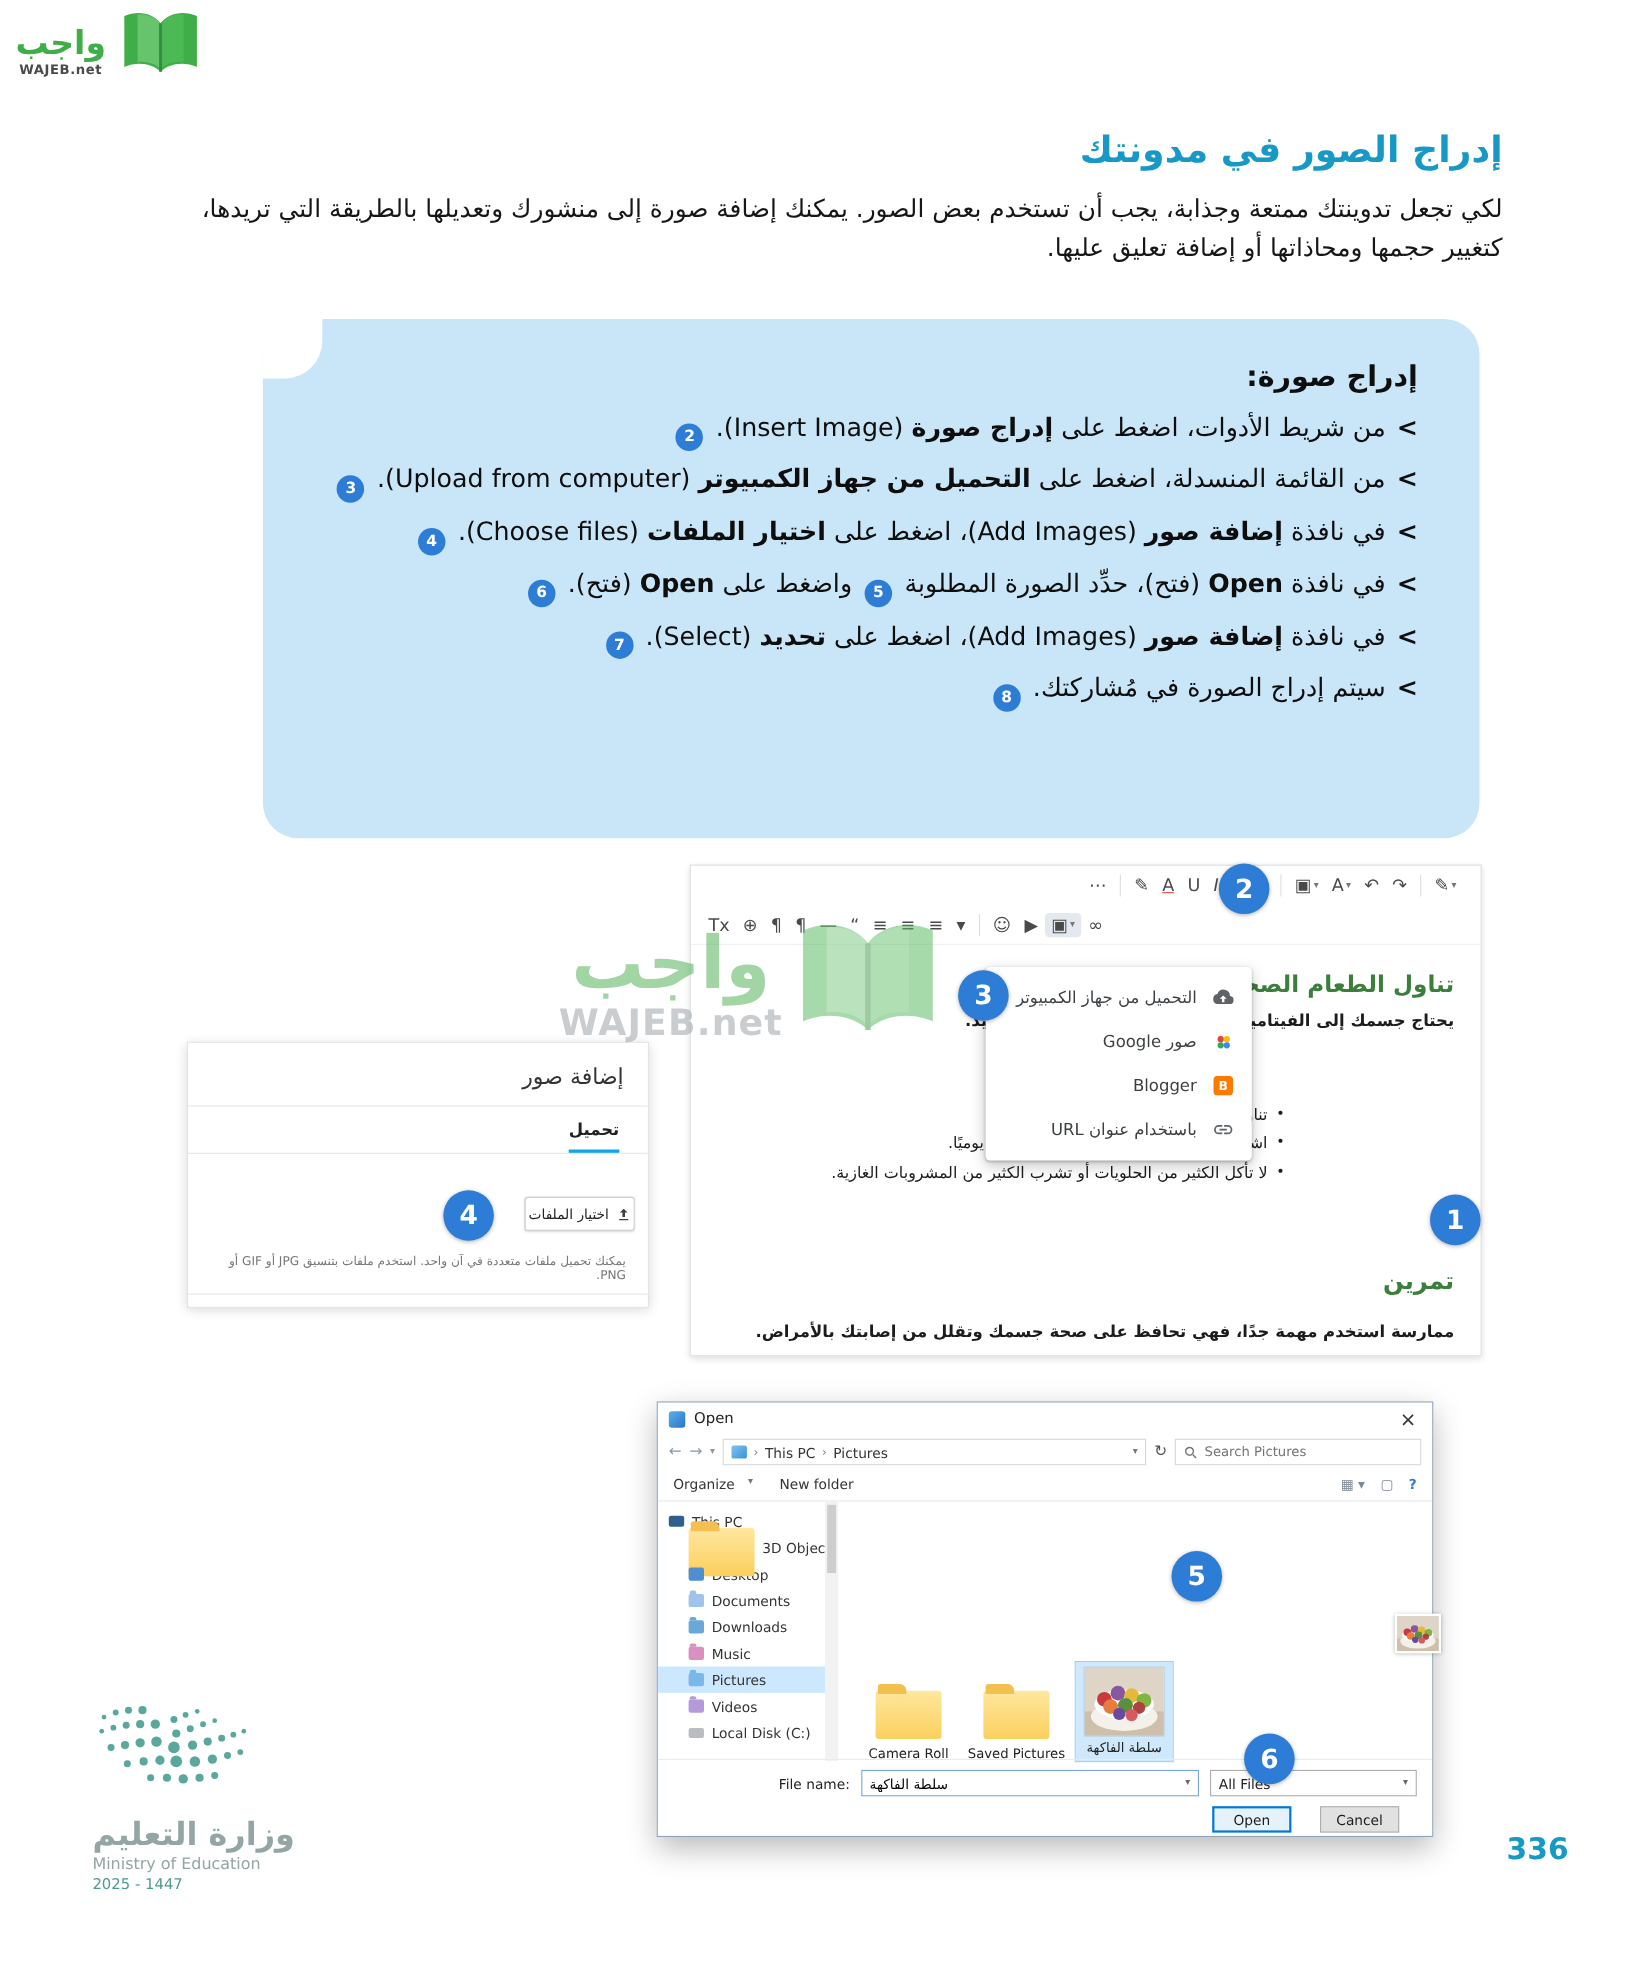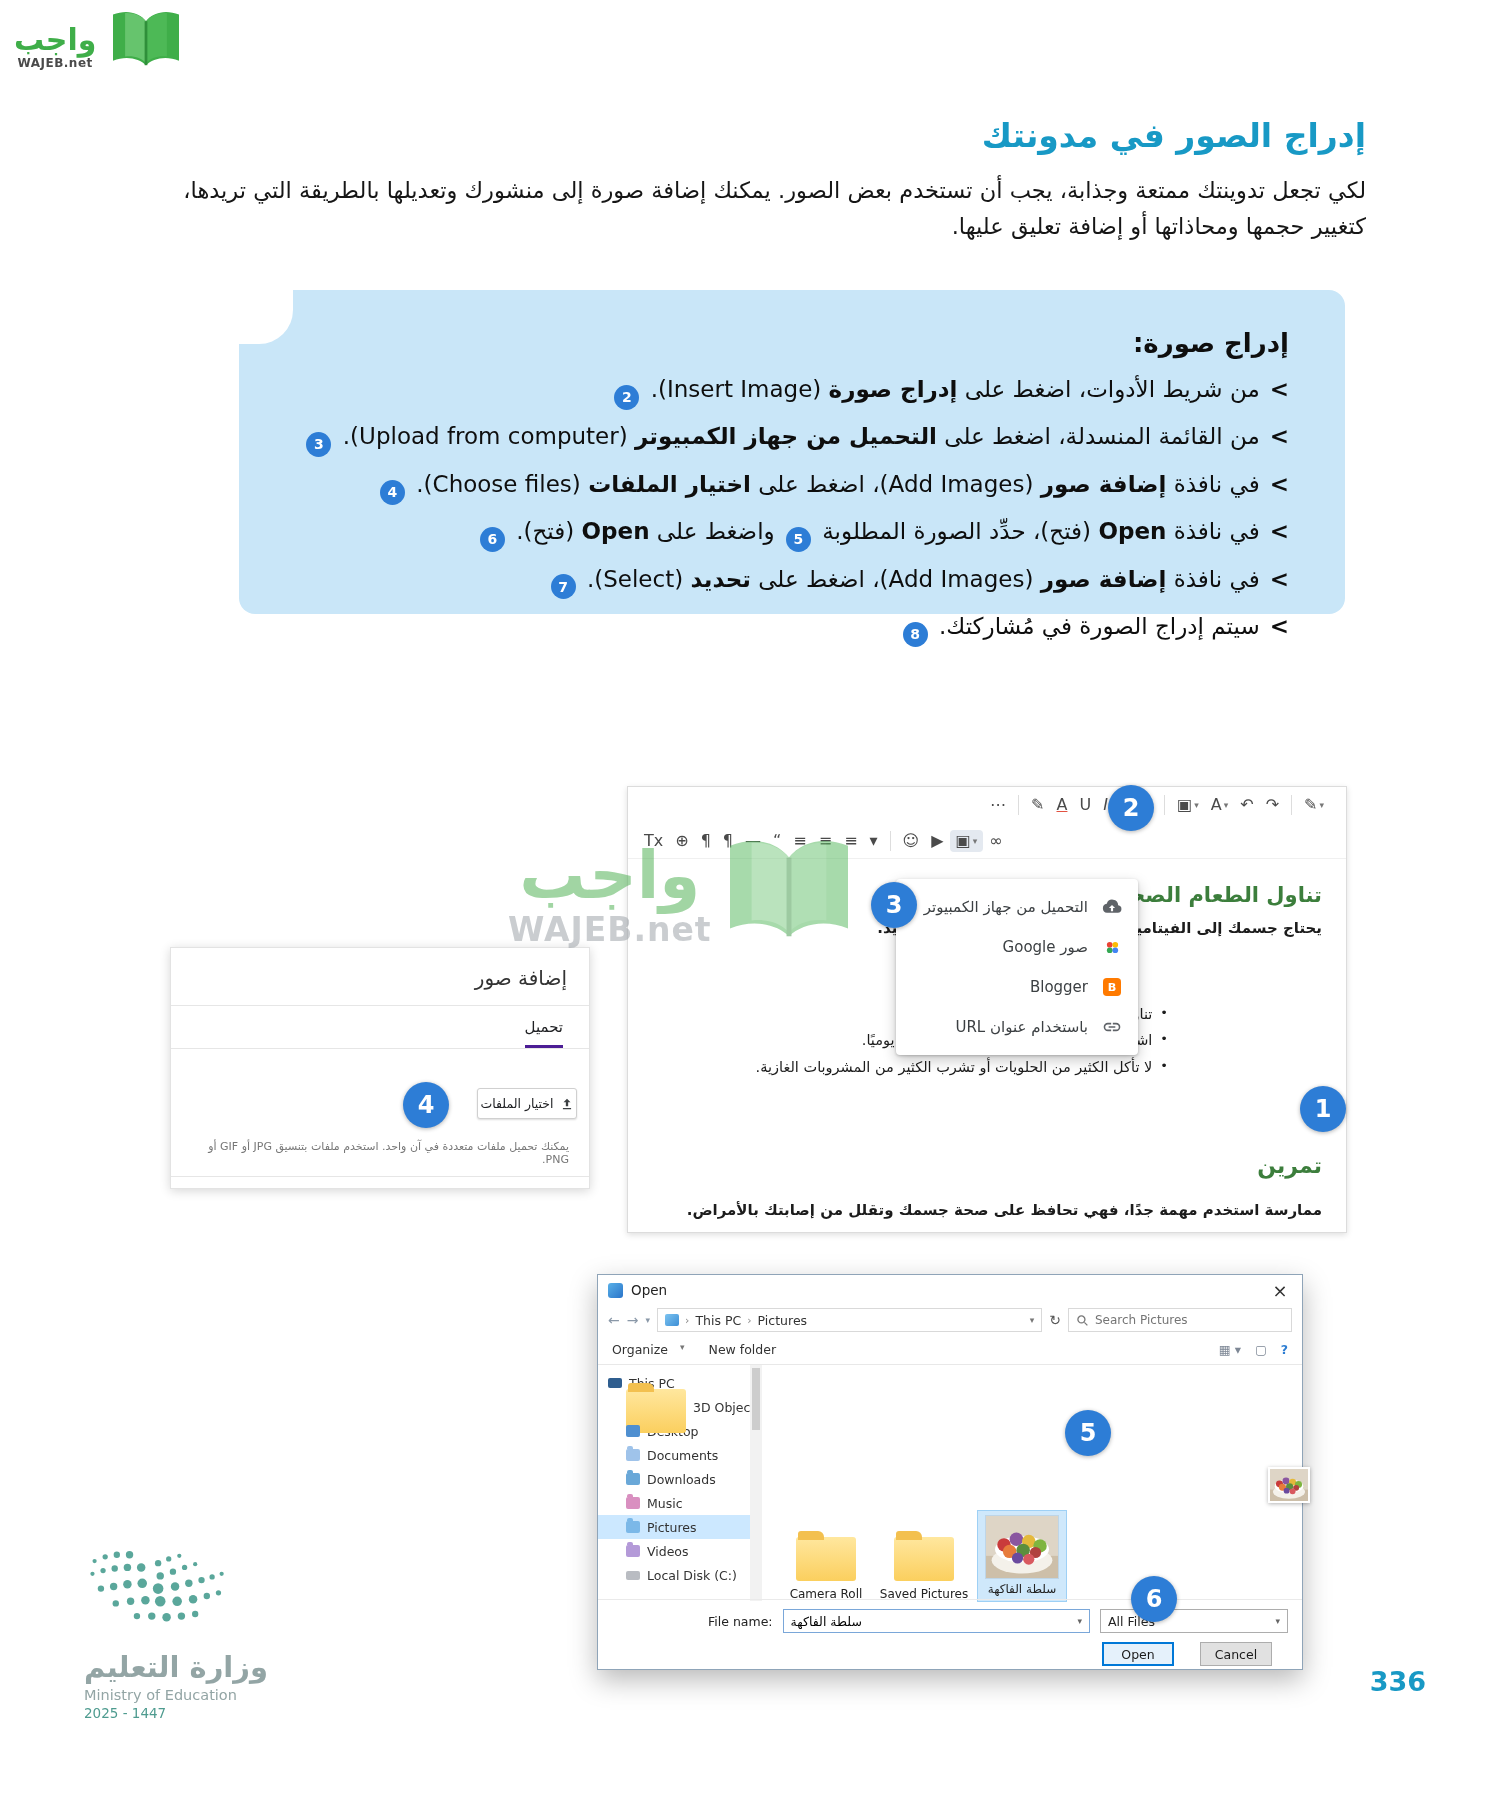--- a/index.html
+++ b/index.html
@@ -12,21 +12,21 @@
   .brand-text{text-align:center;margin-top:6px}
   .brand-ar{font-size:30px;font-weight:bold;color:#3fae49;line-height:1.1}
   .brand-domain{font-size:12px;color:#4a4a4a;font-weight:bold;letter-spacing:.5px}
   .brand-book svg{width:84px;height:66px}
 
   
   .article-title{position:absolute;top:116px;right:134px;font-size:33px;font-weight:bold;color:#1899c5;direction:rtl}
   .intro{position:absolute;top:172px;right:134px;width:1200px;direction:rtl;text-align:right;font-size:22.5px;line-height:1.62;color:#161616}
 
   
-  .steps-box{position:absolute;top:290px;right:155px;width:1106px;height:324px;background:#c9e6f8;border-radius:16px;direction:rtl}
+  .steps-box{position:absolute;top:290px;right:155px;width:1106px;height:472px;background:#c9e6f8;border-radius:32px;direction:rtl}
   .steps-box::before{content:"";position:absolute;top:0;left:0;width:54px;height:54px;background:#fff;border-bottom-right-radius:34px}
   .steps-heading{padding:38px 56px 4px 0;font-size:26px;font-weight:bold;color:#0e0e0e}
   .steps-list{padding:4px 56px 0 20px}
   .step{font-size:23px;color:#0e0e0e;line-height:2.06;white-space:nowrap}
   .step-marker{display:inline-block;direction:ltr;unicode-bidi:isolate;margin-left:10px;font-weight:bold}
   .step b{font-weight:bold}
   .inline-badge{display:inline-flex;width:25px;height:25px;border-radius:50%;background:#2d7dd6;color:#fff;font-size:14px;font-weight:bold;align-items:center;justify-content:center;vertical-align:-5px;margin:0 4px}
 
   
   .fig-badge{position:absolute;width:46px;height:46px;border-radius:50%;background:#2d7dd6;color:#fff;font-size:24px;font-weight:bold;display:flex;align-items:center;justify-content:center;z-index:50;box-shadow:0 1px 4px rgba(0,0,0,.3)}
@@ -56,21 +56,21 @@
   .post-par{position:absolute;right:24px;top:342px;font-size:15px;font-weight:bold}
 
   .insert-menu{position:absolute;left:268px;top:92px;width:242px;background:#fff;border-radius:4px;box-shadow:0 1px 3px rgba(0,0,0,.22),0 5px 14px rgba(0,0,0,.22);padding:8px 0;direction:rtl;z-index:10}
   .menu-item{display:flex;align-items:center;gap:14px;height:40px;padding:0 16px;font-size:15px;color:#3c4043;cursor:pointer}
   .menu-icon{width:20px;height:20px;display:flex;align-items:center;justify-content:center;flex:0 0 auto}
 
   
   .add-dialog{position:absolute;left:170px;top:947px;width:420px;height:242px;background:#fff;border:1px solid #e3e3e3;box-shadow:0 2px 10px rgba(0,0,0,.16);direction:rtl}
   .ad-title{padding:18px 22px 0;font-size:20px;color:#333}
   .ad-hr{border-top:1px solid #e6e6e6;margin-top:15px}
-  .ad-tab{display:inline-block;margin:12px 26px 0 0;font-size:15px;font-weight:normal;color:#202124;padding-bottom:9px;border-bottom:3px solid #4c1d95}
+  .ad-tab{display:inline-block;margin:12px 26px 0 0;font-size:15px;font-weight:bold;color:#202124;padding-bottom:9px;border-bottom:3px solid #0ea5e9}
   .ad-hr2{border-top:1px solid #e6e6e6}
   .ad-btn{position:absolute;left:306px;top:140px;width:100px;height:31px;display:flex;align-items:center;justify-content:center;gap:6px;border:1px solid #d0d0d0;border-radius:3px;background:#fff;box-shadow:0 1px 2px rgba(0,0,0,.14);font-size:12.5px;color:#202124;direction:rtl;font-family:inherit;cursor:pointer}
   .ad-hint{position:absolute;top:192px;right:20px;left:12px;font-size:11px;color:#777;text-align:right}
   .ad-hr-bottom{position:absolute;left:0;right:0;top:228px;border-top:1px solid #e6e6e6;margin:0}
 
   
   .open-dialog{position:absolute;left:597px;top:1274px;width:706px;height:396px;background:#fff;border:1px solid #8fa4b8;box-shadow:0 10px 26px rgba(0,0,0,.28);font-size:13px;color:#222;overflow:visible}
   .od-titlebar{display:flex;align-items:center;height:30px;padding:0 4px 0 10px;gap:8px}
   .od-title{font-size:13.5px}
   .od-appicon{width:15px;height:15px;border-radius:3px;background:linear-gradient(135deg,#59b0e8,#2a74c9)}

